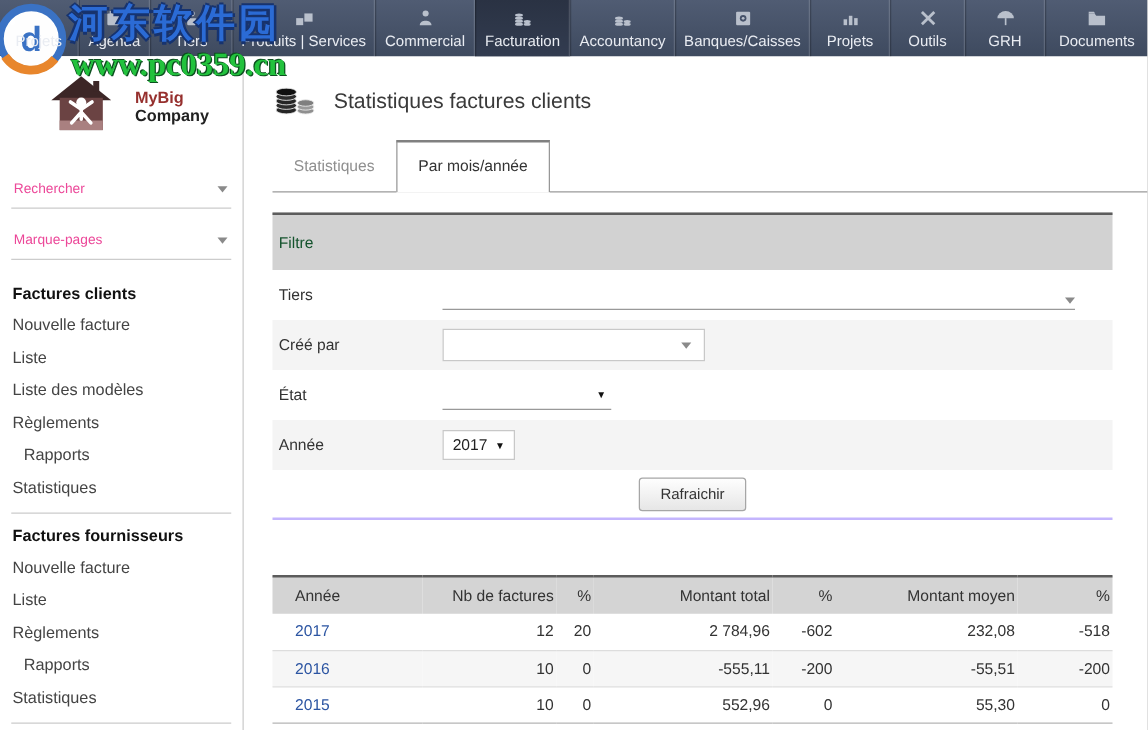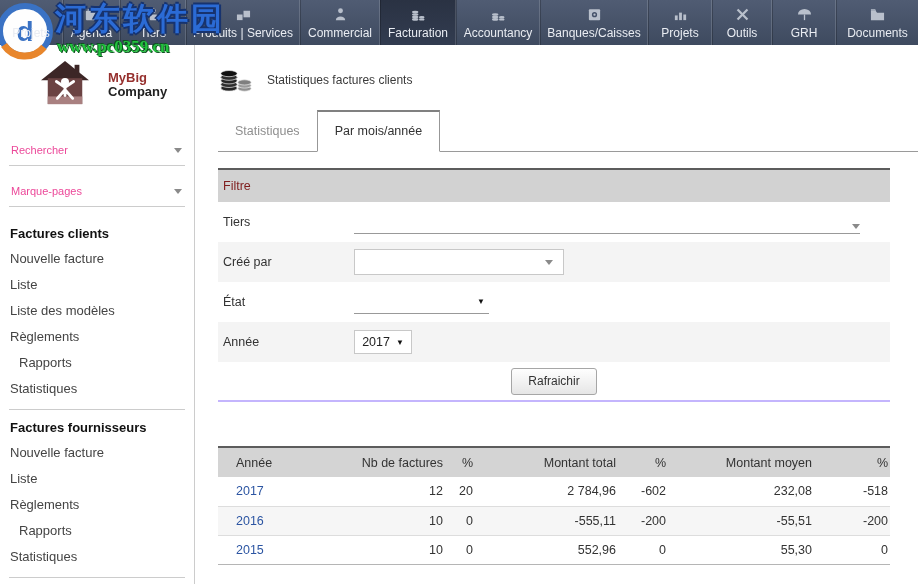--- a/index.html
+++ b/index.html
@@ -24,21 +24,21 @@
   .nav-item:nth-child(11){ width:64px; } .nav-item:nth-child(12){ width:82px; }
   .nav-icon{ height:16px; margin-bottom:3px; }
   .nav-icon svg{ display:block; }
   .nav-label{ font-size:12px; color:#e9ecf2; white-space:nowrap; position:relative; z-index:3; }
 
   
   .dlogo{ position:absolute; left:-4px; top:1px; z-index:2; }
   .wm-name{ position:absolute; left:55px; top:1px; z-index:9; font-size:31px; font-weight:bold;
             letter-spacing:3px; color:#2b6bd5; line-height:1.15;
             text-shadow:-2px 0 0 #17336e, 2px 0 0 #17336e, 0 -2px 0 #17336e, 0 2px 0 #17336e; }
-  .wm-url{ position:absolute; left:57px; top:37px; z-index:9; font-size:17px; font-weight:bold;
+  .wm-url{ position:absolute; left:57px; top:37px; z-index:9; font-size:26px; font-weight:bold;
            color:#22c23d; font-family:"Liberation Serif", serif;
            text-shadow:1px 1px 0 #0d5020, -1px -1px 0 #0d5020;text-align:right; }
 
   
   .sidebar{ position:absolute; top:45px; left:0; width:195px; height:539px;
             border-right:1px solid #ccc; background:#fff; }
   .company-logo{ display:flex; align-items:center; gap:18px; margin:15px 0 0 40px; }
   .logo-line1{ color:#96302e; font-weight:bold; font-size:13px; line-height:1.1; }
   .logo-line2{ color:#222; font-weight:bold; font-size:13px; line-height:1.1; }
   .side-dd{ display:flex; justify-content:space-between; align-items:center; margin:0 9px;
@@ -50,31 +50,31 @@
                border-right:4px solid transparent; border-top:5px solid #8a8a8a; }
   .menu{ margin-top:12px; font-size:13px; }
   .menu-title{ font-weight:bold; color:#111; padding:7px 10px 5px; cursor:pointer; }
   .menu-item{ color:#444; padding:5px 10px 6px; cursor:pointer; }
   .menu-item.indent{ padding-left:19px; }
   .side-sep{ border:none; border-top:1px solid #ccc; margin:7px 9px 3px; }
 
   
   .content{ position:absolute; top:45px; left:195px; width:723px; height:539px;
             padding:18px 28px 0 23px; }
-  .title-row{ display:flex; align-items:center; gap:13px; color:#3a3a3a; font-size:12px; }
+  .title-row{ display:flex; align-items:center; gap:13px; color:#3a3a3a; font-size:17px; }
   .tabs-row{ margin-top:14px; margin-right:-28px; border-bottom:1px solid #9a9a9a;
              padding-left:0; display:flex; align-items:flex-end; height:42px; }
   .tab{ display:inline-block; padding:12px 17px 13px; font-size:12.5px; color:#8f8f8f;
         cursor:pointer; }
   .tab.active{ background:#fff; border:1px solid #979797; border-top:2px solid #808080;
                border-bottom:1px solid #fff; margin-bottom:-1px; color:#333; }
 
   .filter{ margin-top:16px; }
-  .filter-header{ background:#d2d2d2; border-top:2px solid #5c5c5c; height:34px;
-                  display:flex; align-items:center; padding-left:5px; font-size:12.5px; color:#7f1d1d; }
+  .filter-header{ background:#d2d2d2; border-top:2px solid #5c5c5c; height:46px;
+                  display:flex; align-items:center; padding-left:5px; font-size:12.5px; color:#14532d; }
   .f-row{ display:grid; grid-template-columns:131px 1fr; align-items:center; height:40px;
           font-size:12.5px; color:#333; padding-left:5px; }
   .f-row.alt{ background:#f4f4f4; }
   .combo-underline{ display:flex; align-items:flex-end; justify-content:space-between;
                     border-bottom:1px solid #999; margin-right:30px; height:24px;
                     padding-bottom:4px; cursor:pointer; }
   .select-box{ width:210px; height:26px; background:#fff; border:1px solid #c8c8c8;
                display:flex; align-items:center; justify-content:flex-end;
                padding-right:10px; cursor:pointer; }
   .select-underline{ width:135px; height:24px; border-bottom:1px solid #999; display:flex;

